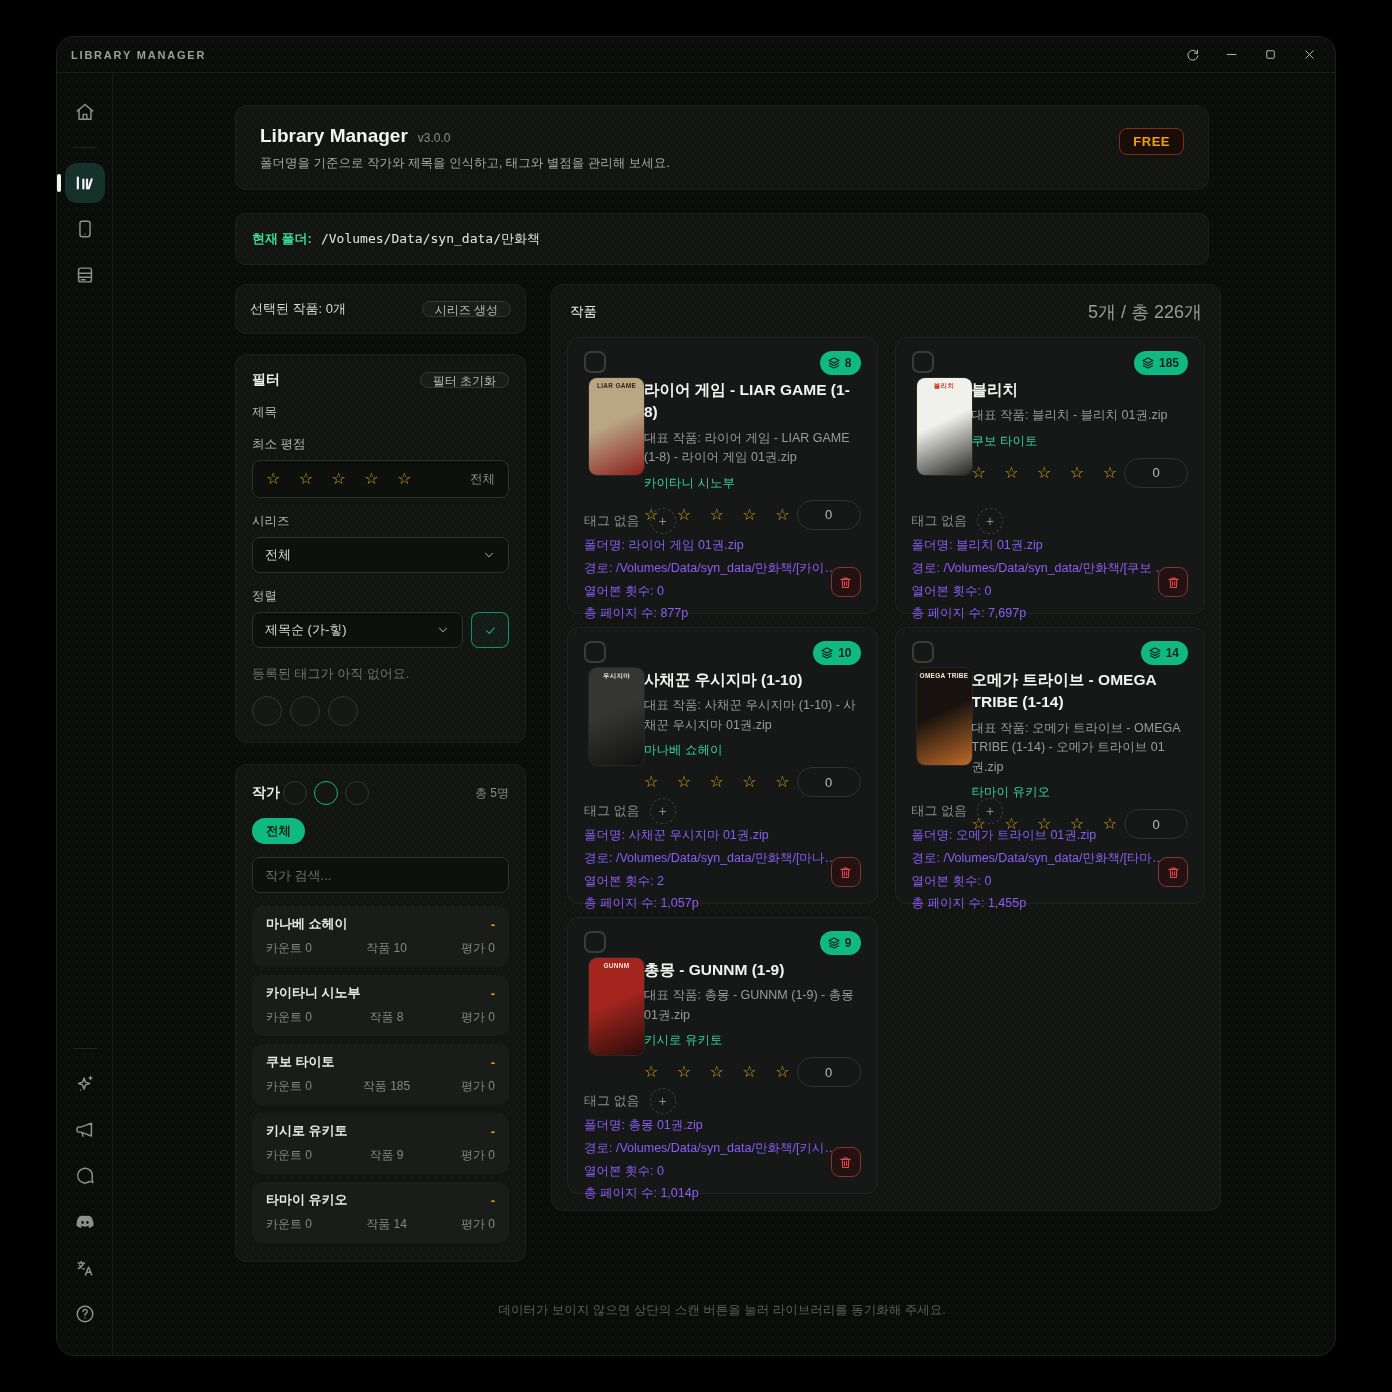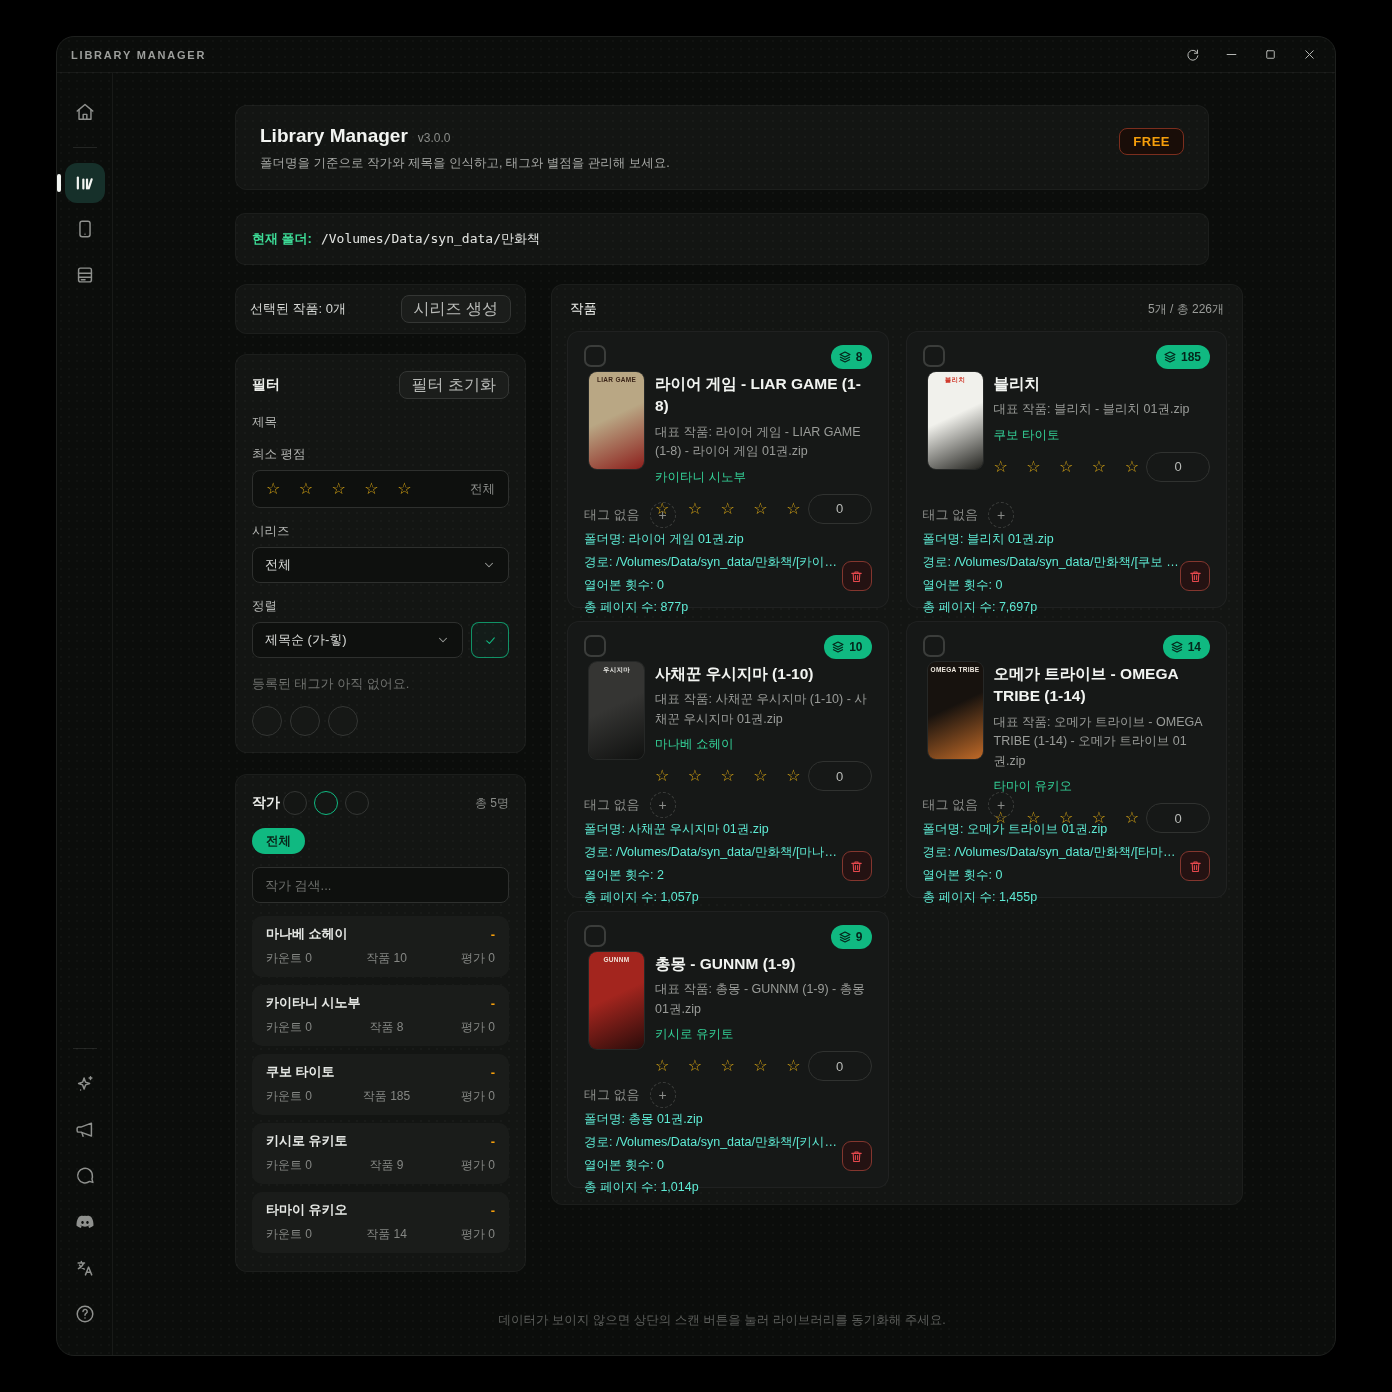--- a/index.html
+++ b/index.html
@@ -53,21 +53,21 @@
   .fb-actions { margin-left:auto; display:flex; align-items:center; }
   .fb-action { background:none; border:none; color:#b4b6b3; font-size:12.5px; cursor:pointer; padding:0 13px; font-family:inherit; }
   .fb-action + .fb-action { border-left:1px solid rgba(255,255,255,0.14); }
   .fb-action:last-child { padding-right:0; }
 
   .main-row { display:flex; gap:25px; margin-top:19px; align-items:flex-start; }
   .left-col { width:291px; flex:none; }
 
   .sel-card { height:50px; display:flex; align-items:center; justify-content:space-between; padding:0 14px; }
   .sel-label { font-size:13px; color:#d6d8d5; }
-  .btn-outline { height:28px; padding:0 12px; border-radius:8px; border:1px solid #343634; background:#1b1d1b; color:#b9bbb8; font-size:16px; cursor:pointer; font-family:inherit; }
+  .btn-outline { height:16px; padding:0 12px; border-radius:8px; border:1px solid #343634; background:#1b1d1b; color:#b9bbb8; font-size:12px; cursor:pointer; font-family:inherit; }
 
   .filter-card { margin-top:20px; padding:16px; }
   .fc-head { display:flex; align-items:center; justify-content:space-between; }
   .fc-title { font-size:14px; font-weight:bold; color:#eceeea; }
   .f-label { font-size:12.5px; color:#b3b5b2; margin:15px 0 7px; }
   .t-input { width:100%; height:34px; border-radius:8px; border:1px solid #2e302e; background:#0e100e; color:#d0d2cf; font-size:13px; padding:0 12px; font-family:inherit; outline:none; }
   .t-input::placeholder { color:#6c6e6b; }
   .rating-box { height:38px; border-radius:8px; border:1px solid #2e302e; background:#0e100e; display:flex; align-items:center; padding:0 13px; }
   .stars { color:#d9a613; font-size:16px; letter-spacing:7px; line-height:1; cursor:pointer; white-space:nowrap; }
   .rating-box .all { margin-left:auto; color:#8a8c89; font-size:12.5px; }
@@ -93,40 +93,40 @@
   .author-item { background:#1a1c1a; border-radius:10px; padding:9px 14px 10px; cursor:pointer; }
   .ai-top { display:flex; align-items:center; justify-content:space-between; }
   .ai-name { font-size:13px; font-weight:bold; color:#e6e8e5; }
   .ai-dash { color:#f59e0b; font-weight:bold; font-size:13px; }
   .ai-stats { margin-top:7px; display:flex; justify-content:space-between; color:#858784; font-size:12px; }
 
   
   .works-panel { flex:1; padding:13px 15px 16px; }
   .works-head { display:flex; align-items:center; justify-content:space-between; padding:2px 3px 0; margin-bottom:13px; }
   .works-title { font-size:13.5px; font-weight:normal; color:#eceeea; }
-  .works-count { font-size:12px; color:#9a9c99; }
+  .works-count { font-size:18px; color:#9a9c99; }
   .works-grid { display:grid; grid-template-columns:1fr 1fr; grid-auto-rows:277px; gap:13px 17px; }
 
   .work-card { position:relative; background:#161817; border:1px solid rgba(255,255,255,0.045); border-radius:12px; padding:13px 16px 14px; display:flex; flex-direction:column; }
   .wc-top { display:flex; align-items:flex-start; justify-content:space-between; }
   .checkbox { width:22px; height:22px; border-radius:7px; border:2px solid #3b3d3b; cursor:pointer; display:inline-block; }
   .badge { height:24px; padding:0 9px 0 7px; border-radius:999px; background:#10b981; color:#04251a; display:flex; align-items:center; gap:4px; font-size:12px; font-weight:bold; }
   .badge svg { width:14px; height:14px; stroke:#04251a; stroke-width:2; fill:none; stroke-linejoin:round; }
-  .wc-main { display:flex; gap:11px; margin-top:3px; padding-left:5px; min-height:119px; }
+  .wc-main { display:flex; margin-top:3px; padding-left:5px; min-height:119px; }
   .cover { width:55px; height:97px; flex:none; border-radius:8px; overflow:hidden; position:relative; cursor:pointer; box-shadow:0 0 0 1px rgba(255,255,255,0.07); }
   .cover-label { position:absolute; top:4px; left:0; right:0; text-align:center; font-size:6.5px; font-weight:bold; letter-spacing:.3px; }
   .wc-text { flex:1; min-width:0; padding-top:1px; }
   .wc-title { font-size:15.5px; font-weight:bold; color:#f2f4f1; line-height:1.45; }
   .wc-desc { margin-top:5px; font-size:12.5px; color:#9a9c99; line-height:1.55; }
   .wc-author { margin-top:7px; font-size:12.5px; color:#34d399; cursor:pointer; }
   .wc-stars { margin-top:8px; display:flex; align-items:center; }
   .rating-pill { margin-left:auto; width:64px; height:30px; border-radius:999px; border:1px solid #303230; color:#b9bbb8; font-size:13px; display:flex; align-items:center; justify-content:center; }
   .wc-tags { display:flex; align-items:center; gap:10px; margin-top:11px; color:#8a8c89; font-size:13px; }
   .plus-btn { width:26px; height:26px; border-radius:50%; border:1px dashed #3d3f3d; background:none; color:#8a8c89; font-size:14px; cursor:pointer; display:flex; align-items:center; justify-content:center; line-height:1; }
-  .wc-info { margin-top:auto; font-size:12.5px; color:#5eead4; line-height:1.82; }
+  .wc-info { margin-top:auto; font-size:12.5px; color:#8b5cf6; line-height:1.82; }
   .wc-info div { white-space:nowrap; overflow:hidden; text-overflow:ellipsis; max-width:260px; }
   .trash-btn { position:absolute; right:16px; bottom:16px; width:30px; height:30px; border-radius:9px; background:#241212; border:1px solid #83362e; cursor:pointer; display:flex; align-items:center; justify-content:center; }
   .trash-btn svg { width:15px; height:15px; stroke:#e5484d; stroke-width:1.7; fill:none; stroke-linecap:round; stroke-linejoin:round; }
 
   .footer-hint { text-align:center; color:#5c5e5b; font-size:12.5px; margin-top:40px; }
 </style>
 </head>
 <body>
 
 <div class="screen">

